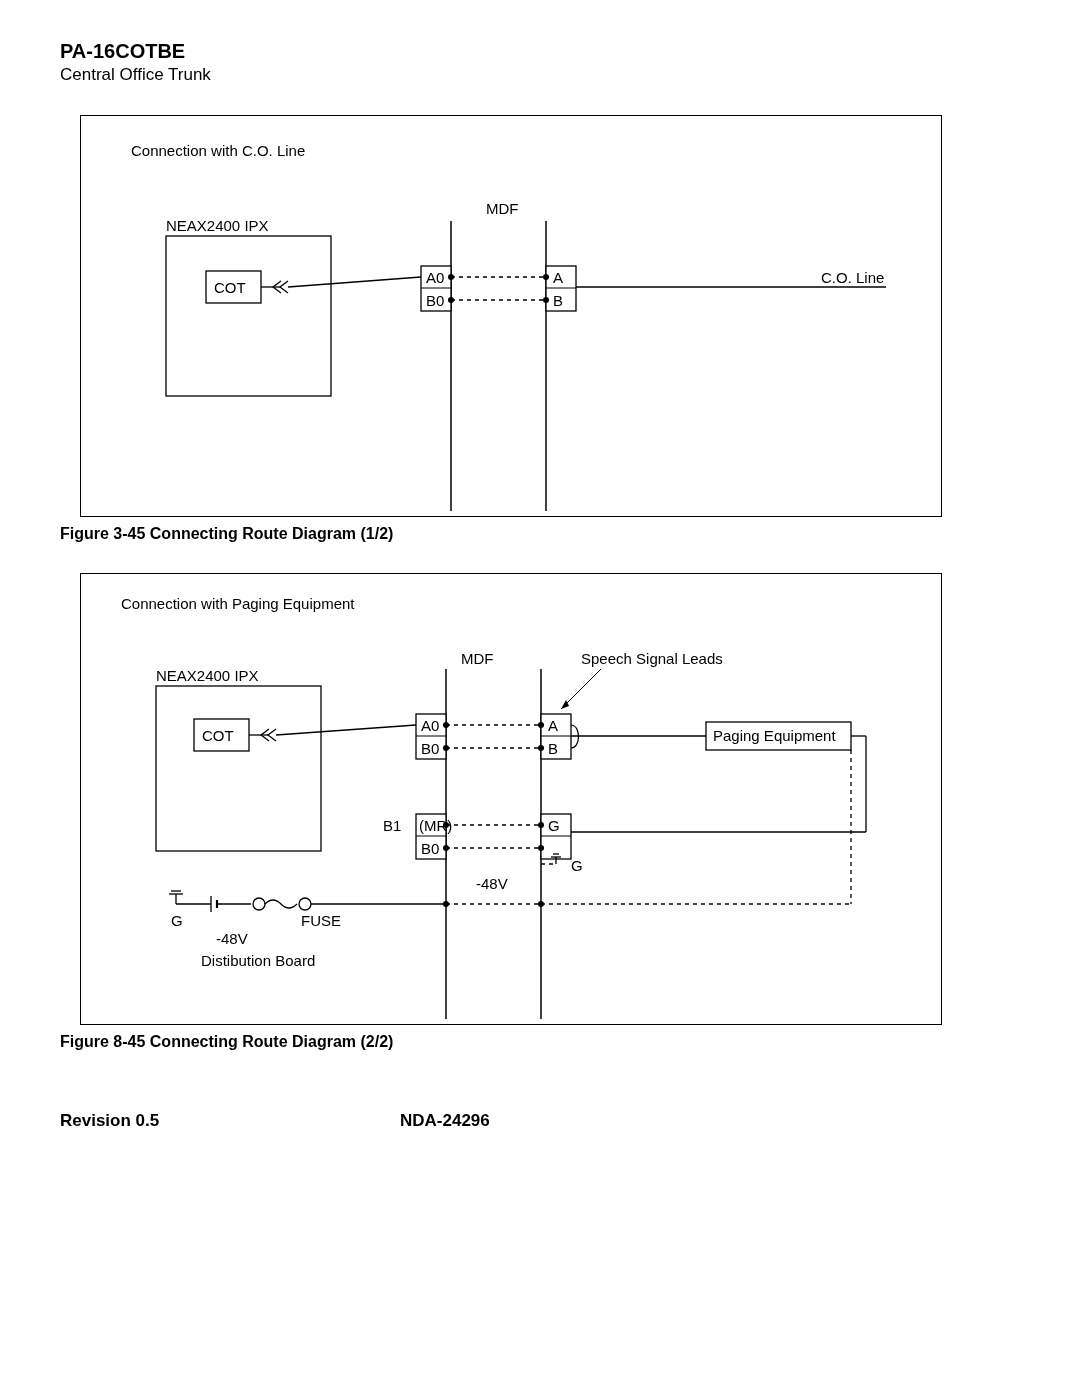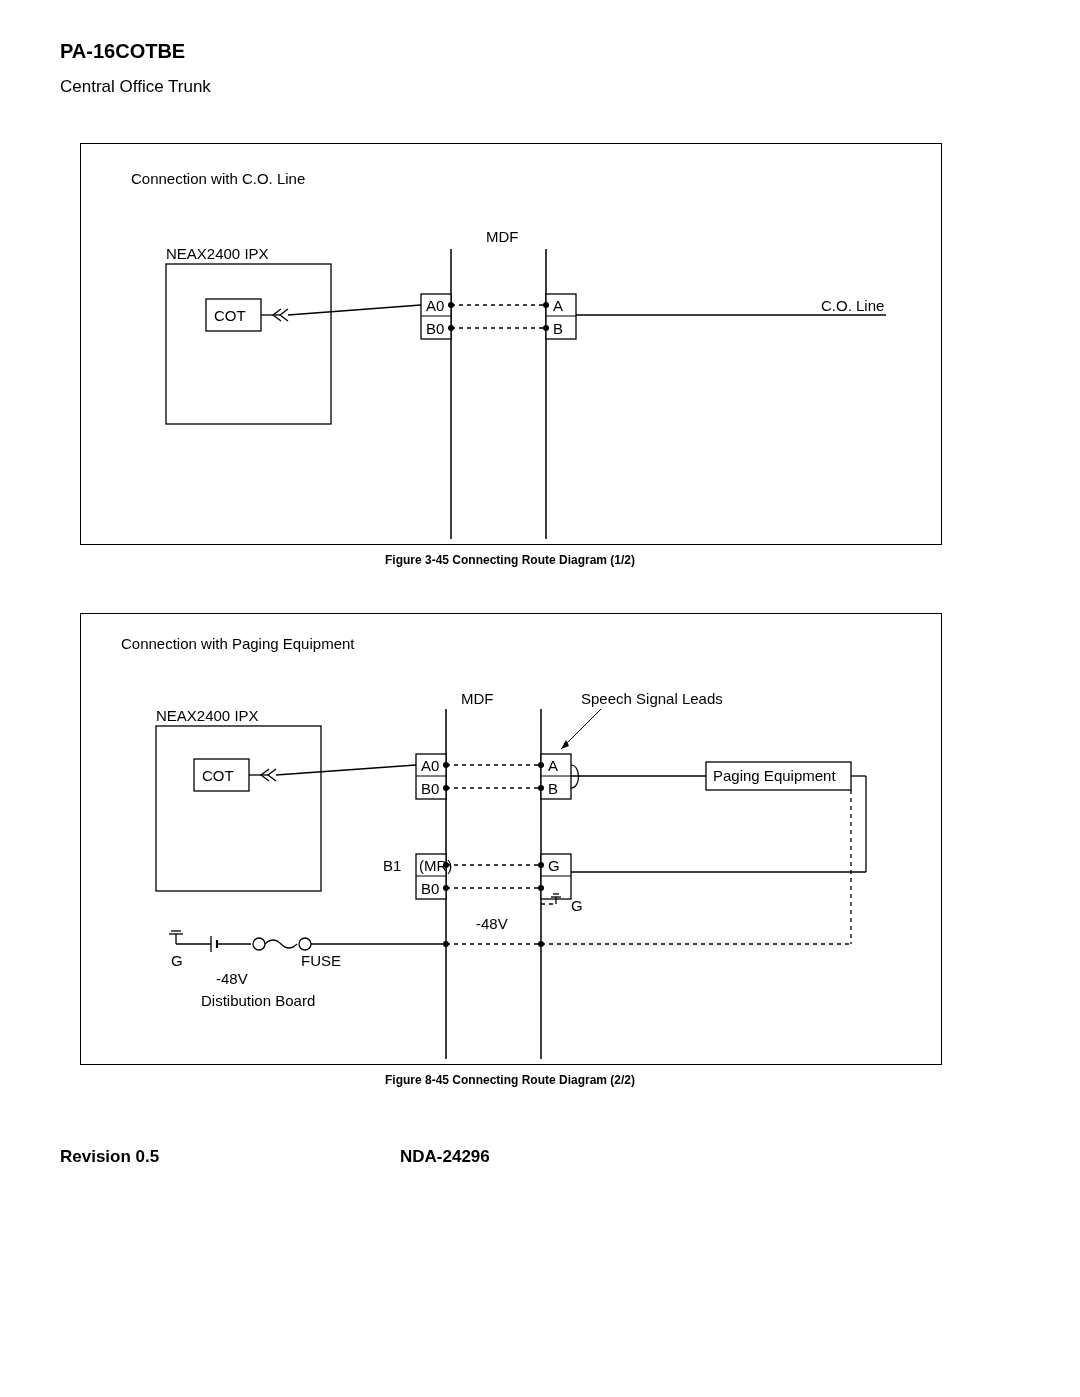--- a/index.html
+++ b/index.html
@@ -5,32 +5,31 @@
   body {
     font-family: Arial, Helvetica, sans-serif;
     background: #fff;
     margin: 0;
     padding: 40px 60px;
     width: 1080px;
     box-sizing: border-box;
     color: #000;
   }
   .header-title { font-weight: bold; font-size: 20px; }
-  .header-sub { font-size: 17px; margin-top:14px;}
+  .header-sub { font-size: 17px; margin-top:2px;}
   .figure-box {
     border: 1.5px solid #000;
     width: 860px;
-    margin: 46px auto 8px 20px;
+    margin: 30px auto 8px 20px;
     position: relative;
     background:#fff;
   }
   .caption {
-    text-align: center;
     font-weight: bold;
-    font-size: 12px;
+    font-size: 16px;
     margin: 8px 0 30px 0;
     width: 900px;
   }
   .footer {
     display: flex;
     font-weight: bold;
     font-size: 17px;
     margin-top: 60px;
   }
   .footer .col { width: 340px; }

